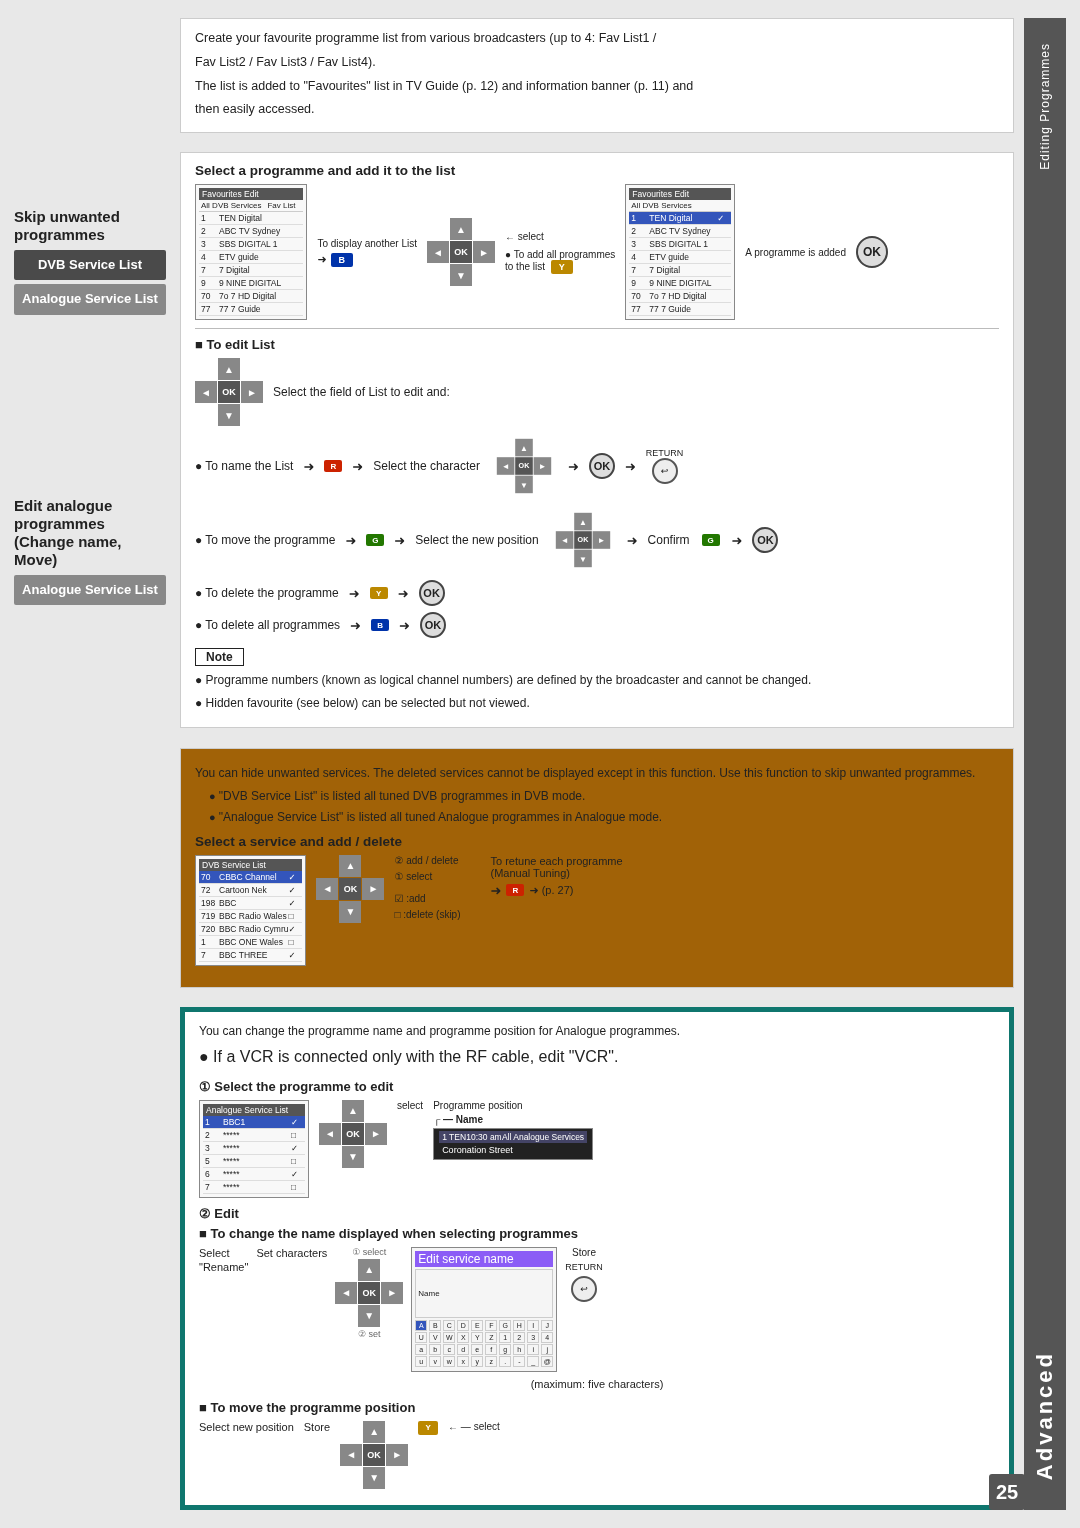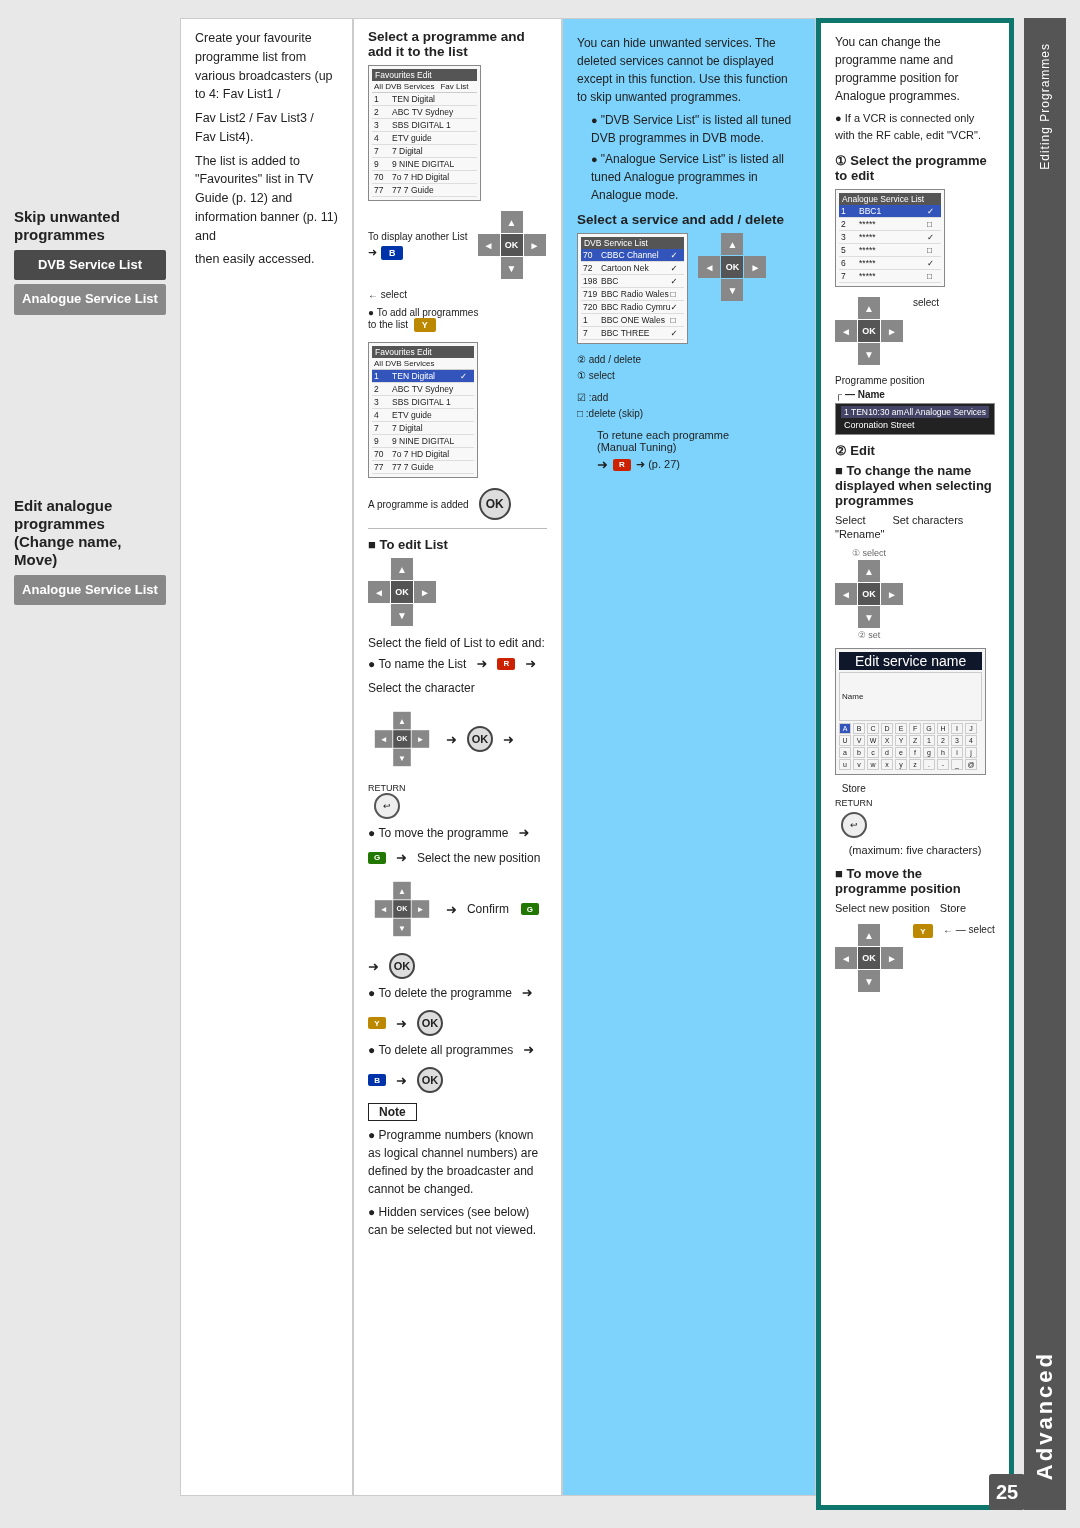--- a/index.html
+++ b/index.html
@@ -51,20 +51,21 @@
       margin-bottom: 4px;
     }
     .sidebar-box.light {
       background: #888;
     }
     
     .main-content {
       flex: 1;
       padding: 0 10px 0 6px;
       display: flex;
+      flex-direction: column;
       gap: 0;
       justify-content: space-between;
     }
     .section-title-bold {
       font-weight: bold;
       font-size: 13.5px;
       margin-bottom: 6px;
     }
     p { margin-bottom: 5px; line-height: 1.5; }
     .bold { font-weight: bold; }
@@ -209,24 +210,24 @@
       font-size: 9px;
     }
     .char-grid {
       border: 1px solid #888;
       background: #f5f5f5;
       font-size: 8px;
       padding: 3px;
       min-width: 130px;
     }
     .cg-header {
-      background: #0f172a;
-      color: #fff;
-      font-size: 14px;
-      padding: 1px 16px;
+      background: #8b5cf6;
+      color: #fff;
+      font-size: 12px;
+      padding: 1px 3px;
       margin-bottom: 2px;
     }
     .cg-row {
       display: flex;
       gap: 2px;
       margin-bottom: 1px;
     }
     .cg-cell {
       width: 12px; height: 11px;
       border: 1px solid #ccc;
@@ -280,21 +281,21 @@
     }
     .fav-section {
       background: #fff;
       border: 1px solid #ccc;
       margin-bottom: 14px;
     }
     .fav-top {
       padding: 10px 14px;
     }
     .skip-section {
-      background: #7dd3fc;
+      background: #a16207;
       border: 1px solid #ccc;
       margin-bottom: 14px;
       padding: 15px 14px;
     }
     .edit-section {
       background: #fff;
       border: 5px solid #0f766e;
       padding: 10px 14px;
     }
     .horiz-line {
@@ -541,21 +542,21 @@
           <span style="font-size:12px;">● To delete all programmes</span>
           <span class="arrow-right">➜</span>
           <span class="color-btn btn-blue" style="width:18px; height:12px; font-size:8px;">B</span>
           <span class="arrow-right">➜</span>
           <div class="ok-btn-sm">OK</div>
         </div>
 
         <div style="margin-top:10px;">
           <div class="note-box">Note</div>
           <p style="font-size:12px;">● Programme numbers (known as logical channel numbers) are defined by the broadcaster and cannot be changed.</p>
-          <p style="font-size:12px;">● Hidden services (see below) can be selected but not viewed.</p>
+          <p style="font-size:12px;">● Hidden favourite (see below) can be selected but not viewed.</p>
         </div>
       </div>
     </div>
 
     <div class="skip-section">
       <p style="font-size:12px;">You can hide unwanted services. The deleted services cannot be displayed except in this function. Use this function to skip unwanted programmes.</p>
       <p class="bullet-item" style="font-size:12px;list-style:none;">"DVB Service List" is listed all tuned DVB programmes in DVB mode.</p>
       <p class="bullet-item" style="font-size:12px;list-style:none;">"Analogue Service List" is listed all tuned Analogue programmes in Analogue mode.</p>
 
       <div class="section-title-bold" style="margin-top:8px;">Select a service and add / delete</div>
@@ -629,21 +630,21 @@
             <span class="arrow-right">➜</span>
             <span class="color-btn btn-red" style="width:18px; height:12px; font-size:8px;">R</span>
             <span>➜  (p. 27)</span>
           </div>
         </div>
       </div>
     </div>
 
     <div class="edit-section">
       <p style="font-size:12px;">You can change the programme name and programme position for Analogue programmes.</p>
-      <p style="font-size:11px;">● If a VCR is connected only with the RF cable, edit "VCR".</p>
+      <p style="font-size:16px;">● If a VCR is connected only with the RF cable, edit "VCR".</p>
 
       <div class="sub-section">
         <div class="numbered-step">
           <span style="font-weight:bold; font-size:13px;">① Select the programme to edit</span>
         </div>
 
         <div class="diagram-row" style="align-items:flex-start; flex-wrap:wrap;">
 
           <div class="small-screen">
             <div class="ss-header">Analogue Service List</div>

